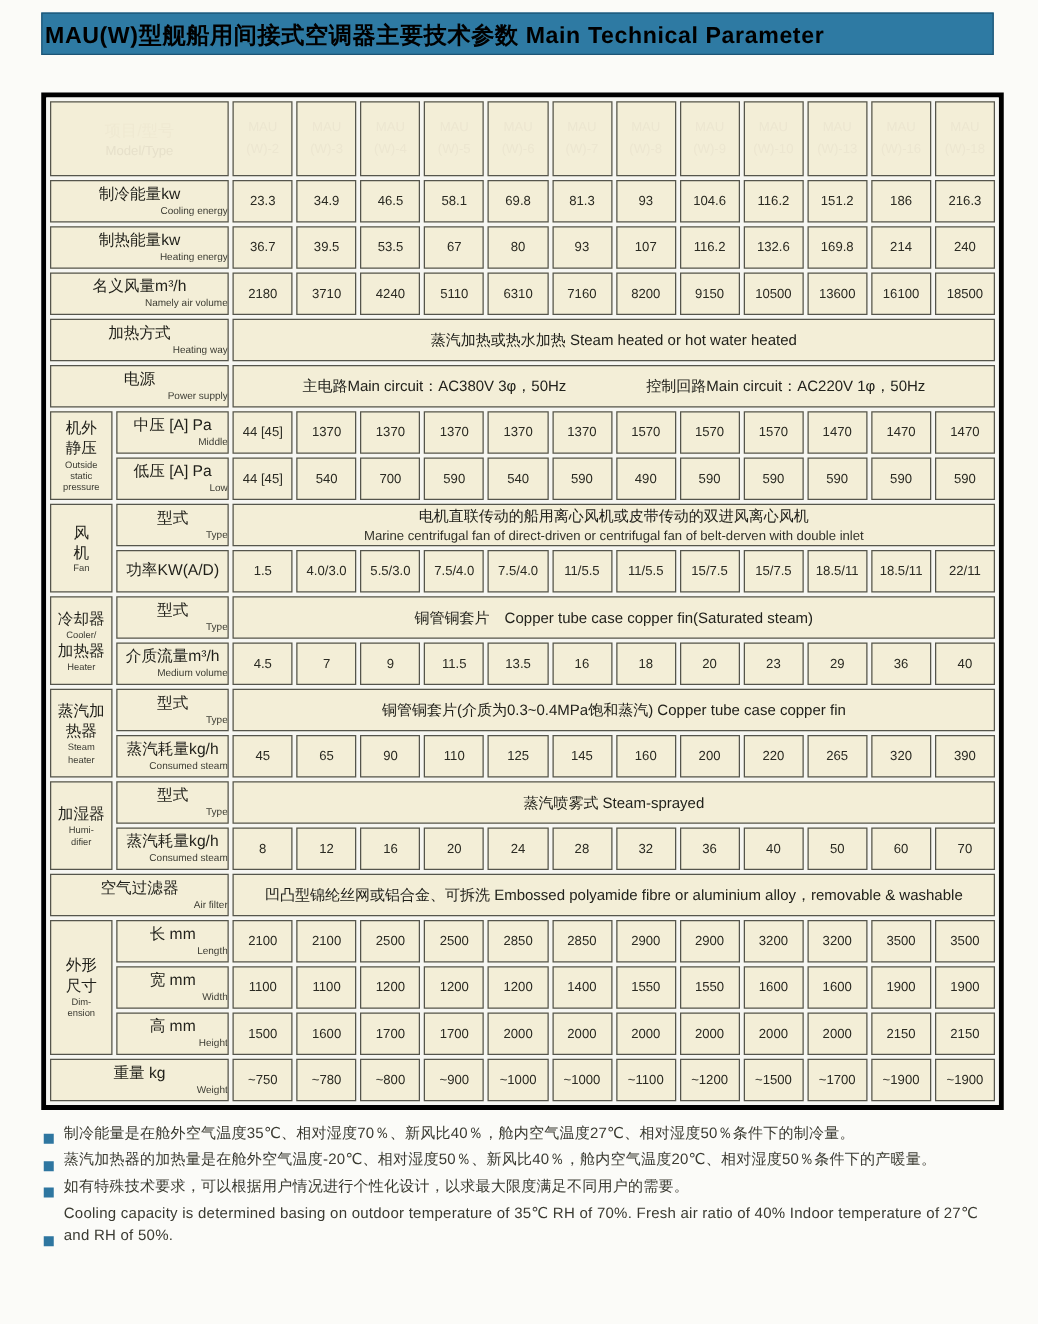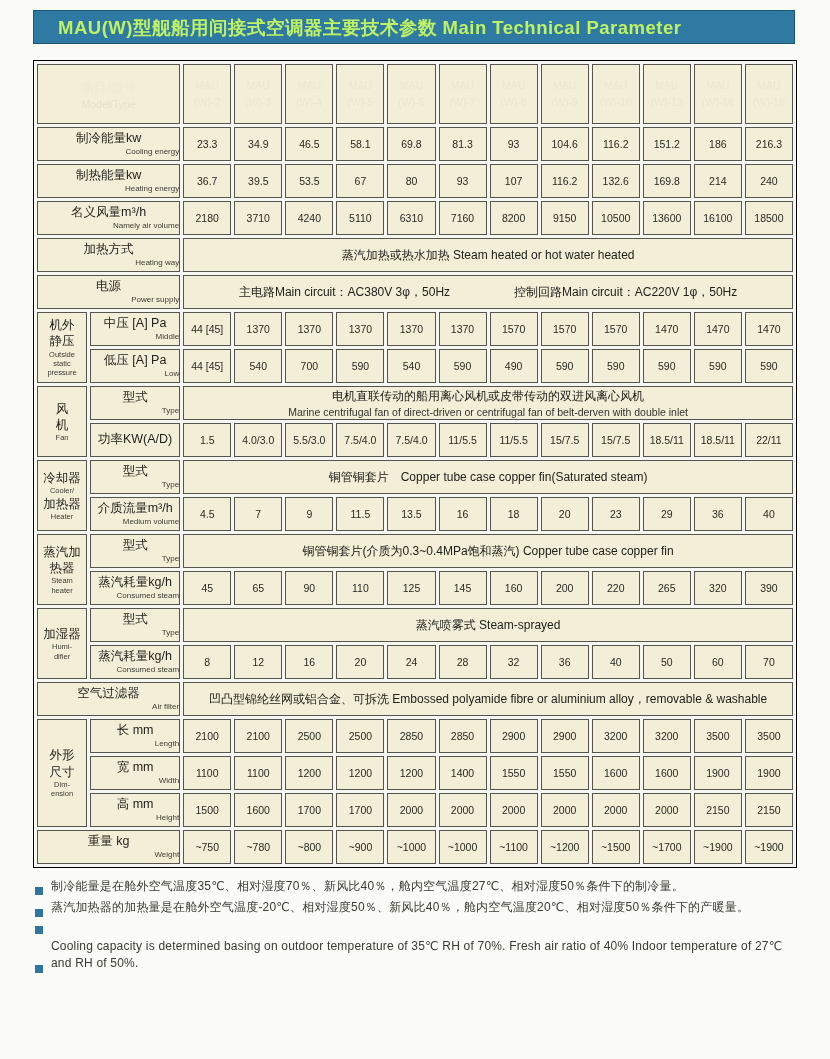--- a/index.html
+++ b/index.html
@@ -8,27 +8,27 @@
     background:#fbfbf8;
     font-family:"Liberation Sans","DejaVu Sans",sans-serif;
     color:#2e2e28;
   }
   .page{padding:10px 33px 0 33px;}
 
   
   .title-bar{
     width:762px;height:34px;line-height:34px;
     background:#2e7aa3;border:1px solid #1d5576;
-    color:#bef264;font-size:18.5px;font-weight:bold;
-    padding-left:24px;letter-spacing:.5px;
+    color:#000000;font-size:18.5px;font-weight:bold;
+    padding-left:2px;letter-spacing:.5px;
     box-sizing:border-box;white-space:nowrap;overflow:hidden;
   }
 
   
-  .tbl-wrap{margin-top:16px;border:1px solid #000000;width:762px;background:#f2f2ee;}
+  .tbl-wrap{margin-top:30px;border:4px solid #000000;width:762px;background:#f2f2ee;}
   table.spec{
     border-collapse:separate;border-spacing:3px;
     width:762px;table-layout:fixed;background:#f6f6f2;
   }
   table.spec td,table.spec th{
     border:1px solid #55554c;
     background:#f3eed7;
     text-align:center;vertical-align:middle;
     padding:1px 0;overflow:hidden;
   }
@@ -476,20 +476,21 @@
       <div class="note-item">
         <span class="sq"></span>
         <span class="txt">制冷能量是在舱外空气温度35℃、相对湿度70％、新风比40％，舱内空气温度27℃、相对湿度50％条件下的制冷量。</span>
       </div>
       <div class="note-item">
         <span class="sq"></span>
         <span class="txt">蒸汽加热器的加热量是在舱外空气温度-20℃、相对湿度50％、新风比40％，舱内空气温度20℃、相对湿度50％条件下的产暖量。</span>
       </div>
       <div class="note-item">
         <span class="sq"></span>
+        <span class="txt">如有特殊技术要求，可以根据用户情况进行个性化设计，以求最大限度满足不同用户的需要。</span>
       </div>
       <div class="note-item">
         <span class="sq"></span>
         <span class="txt">Cooling capacity is determined basing on outdoor temperature of 35℃ RH of 70%. Fresh air ratio of 40% Indoor temperature of 27℃ and RH of 50%.</span>
       </div>
     </div>
 
 </div>
 
 </body></html>

